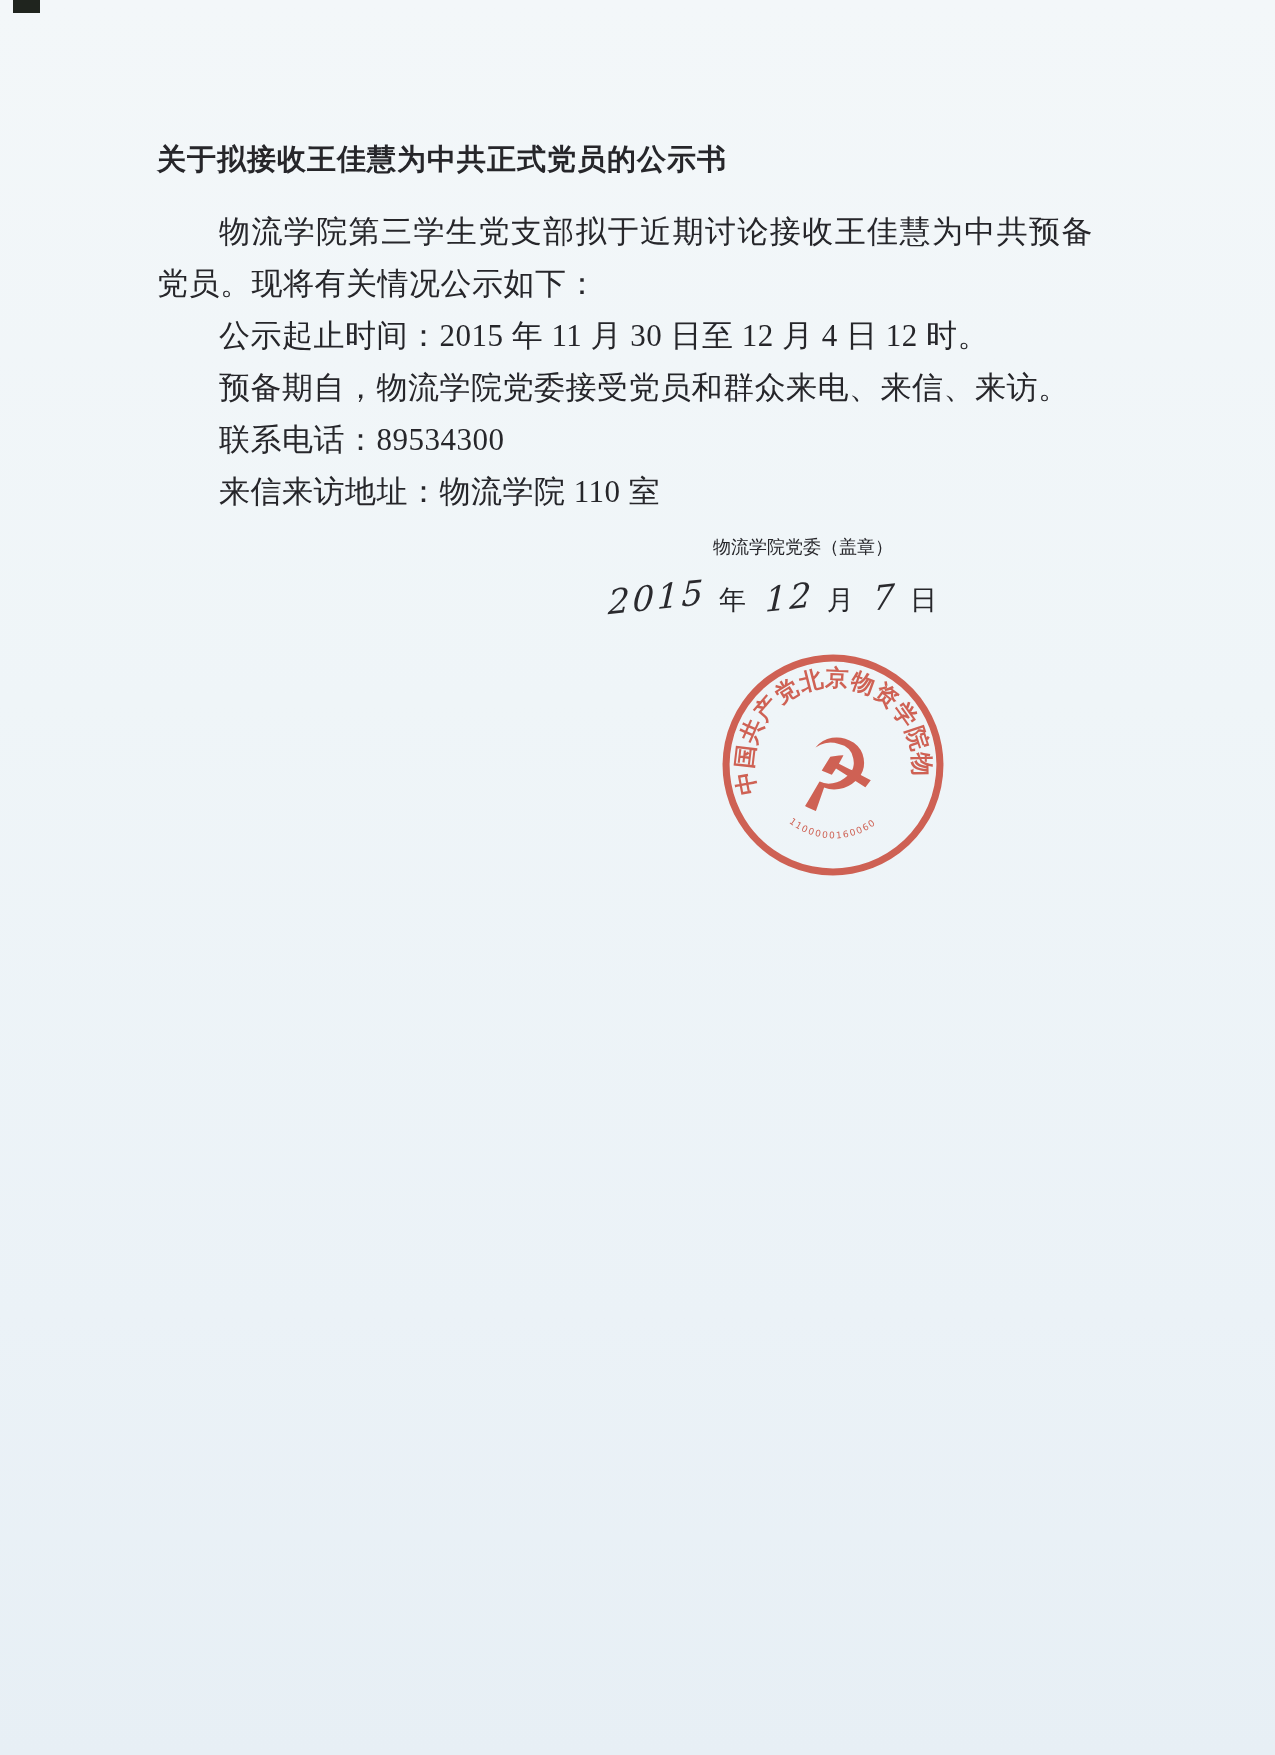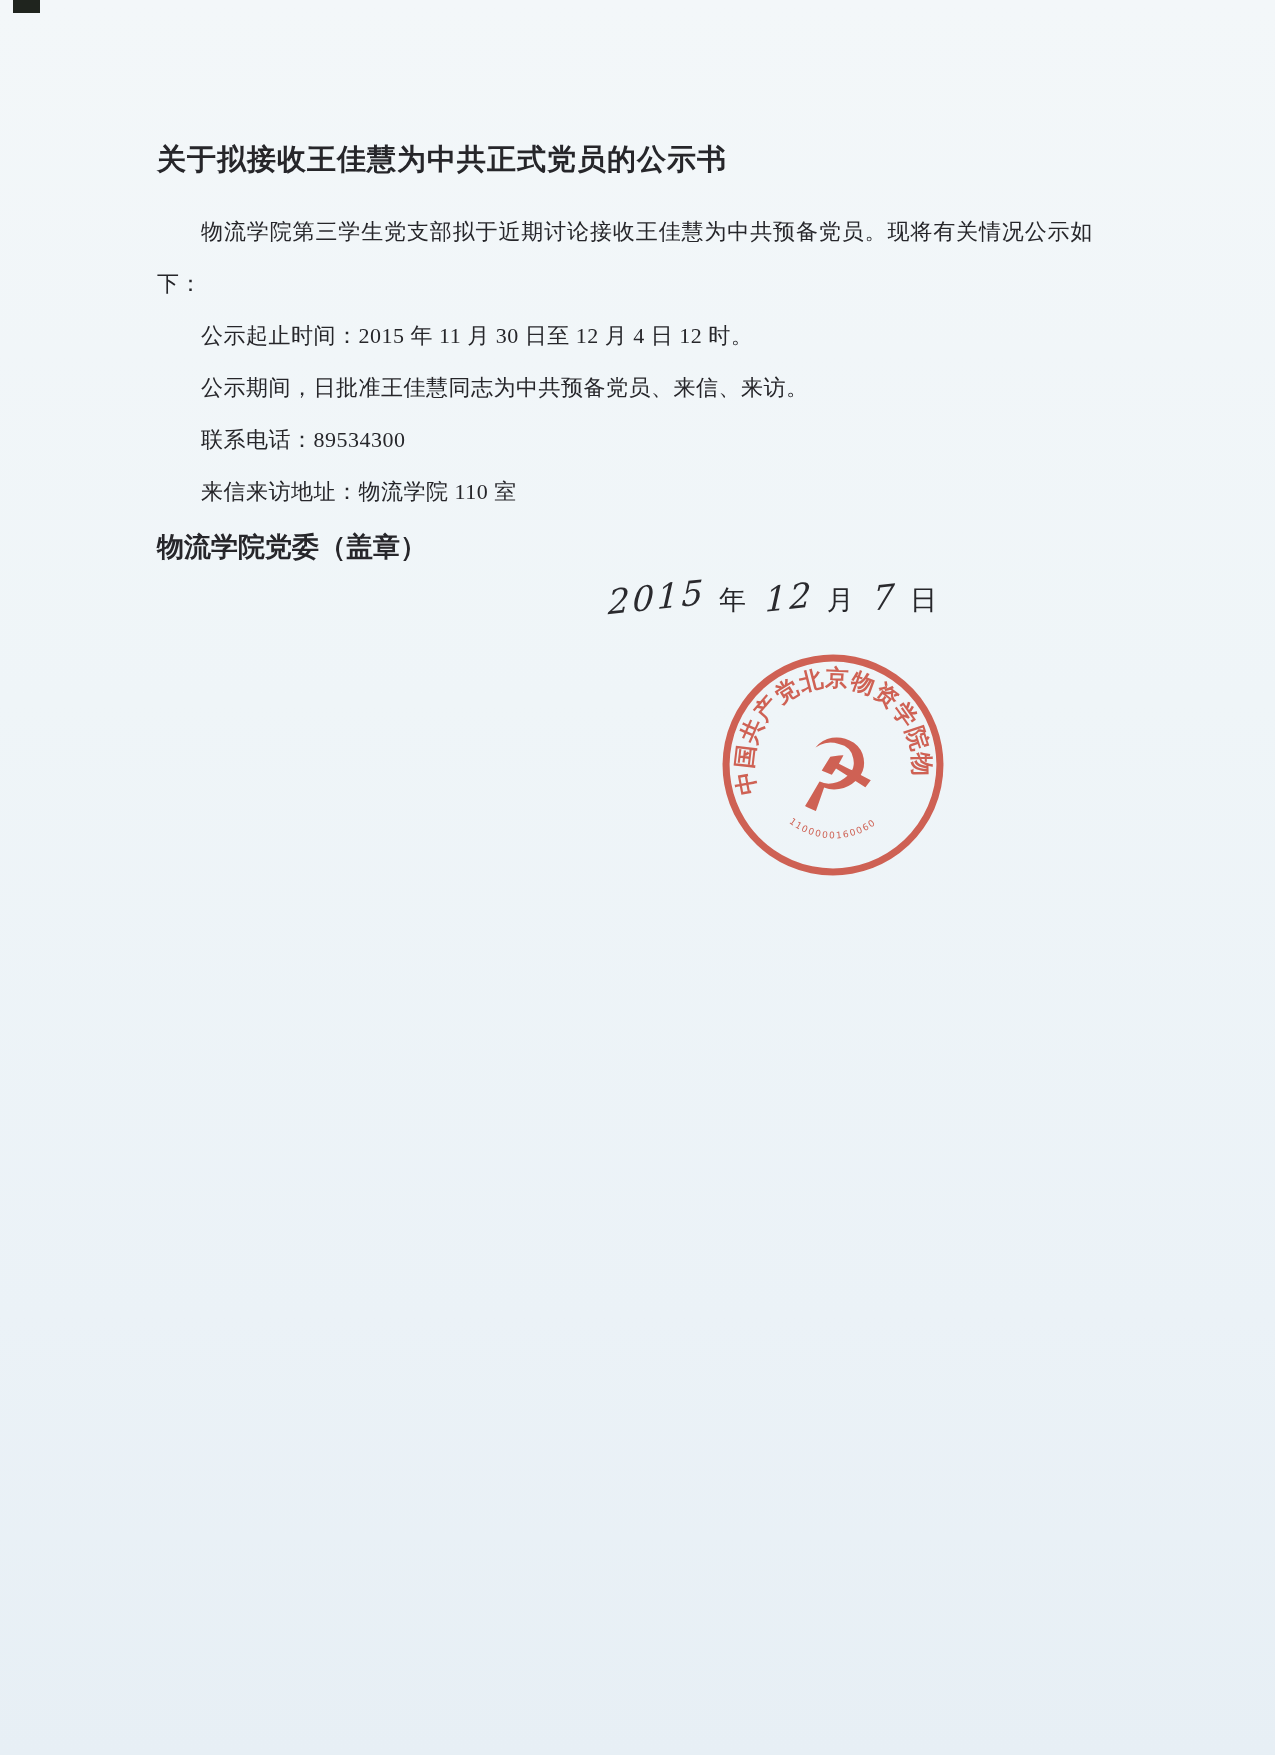--- a/index.html
+++ b/index.html
@@ -18,28 +18,28 @@
   }
   .doc {
     position: absolute; left: 157px; top: 140px; width: 936px;
   }
   .title {
     font-size: 29px; font-weight: bold;
     text-align: left; letter-spacing: 1px;
     margin: 0 120px 26px 0;
   }
   .para {
-    font-size: 22px; line-height: 52px;
+    font-size: 31px; line-height: 52px;
     margin: 0; text-align: justify; text-indent: 2em;
     letter-spacing: 0.5px;
   }
   .sig-block { position: relative; margin-top: 4px; z-index: 2; }
   .sig-org {
-    font-size: 27px; line-height: 50px;
-    padding-right: 200px; margin: 0; font-weight: bold;
+    font-size: 18px; line-height: 50px;
+    text-align: right; padding-right: 200px; margin: 0;
   }
   .sig-date {
     font-size: 27px; line-height: 50px;
     text-align: right; padding-right: 150px; margin: 0;
     letter-spacing: 6px;
   }
   .hand {
     display: inline-block;
     font-family: "DejaVu Serif", serif;
     font-style: italic;
@@ -65,21 +65,21 @@
 </head>
 <body>
 
 <div class="corner-mark"></div>
 
 <div class="doc">
   <h1 class="title"><span>关于拟接收王佳慧为中共正式党员的公示书</span></h1>
 
   <p class="para">物流学院第三学生党支部拟于近期讨论接收王佳慧为中共预备党员。现将有关情况公示如下：</p>
   <p class="para">公示起止时间：2015 年 11 月 30 日至 12 月 4 日 12 时。</p>
-  <p class="para">公示期间，日批准王佳慧同志为中共预备党员、来信、来访。</p>
+  <p class="para">预备期自，物流学院党委接受党员和群众来电、来信、来访。</p>
   <p class="para">联系电话：89534300</p>
   <p class="para">来信来访地址：物流学院 110 室</p>
 
   <div class="sig-block">
     <p class="sig-org">物流学院党委（盖章）</p>
     <p class="sig-date"><span class="hand">2015</span>
       <span>年</span>
       <span class="hand">12</span>
       <span>月</span>
       <span class="hand">7</span>

